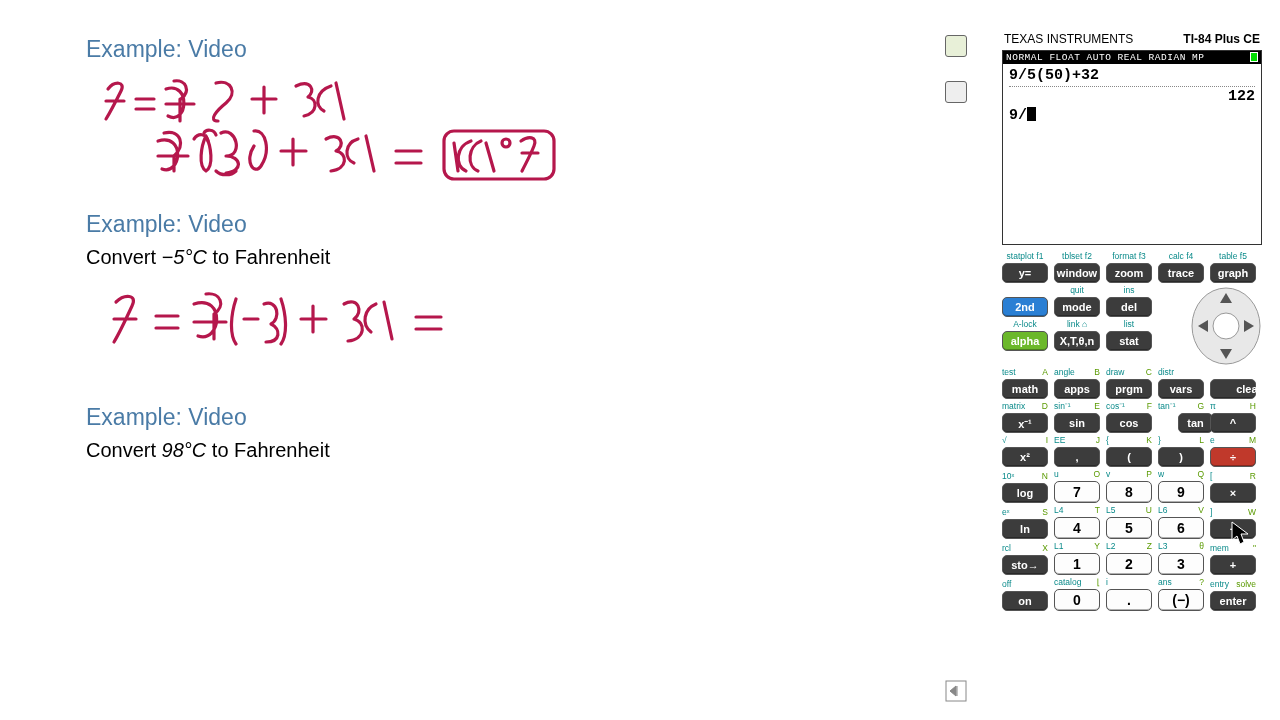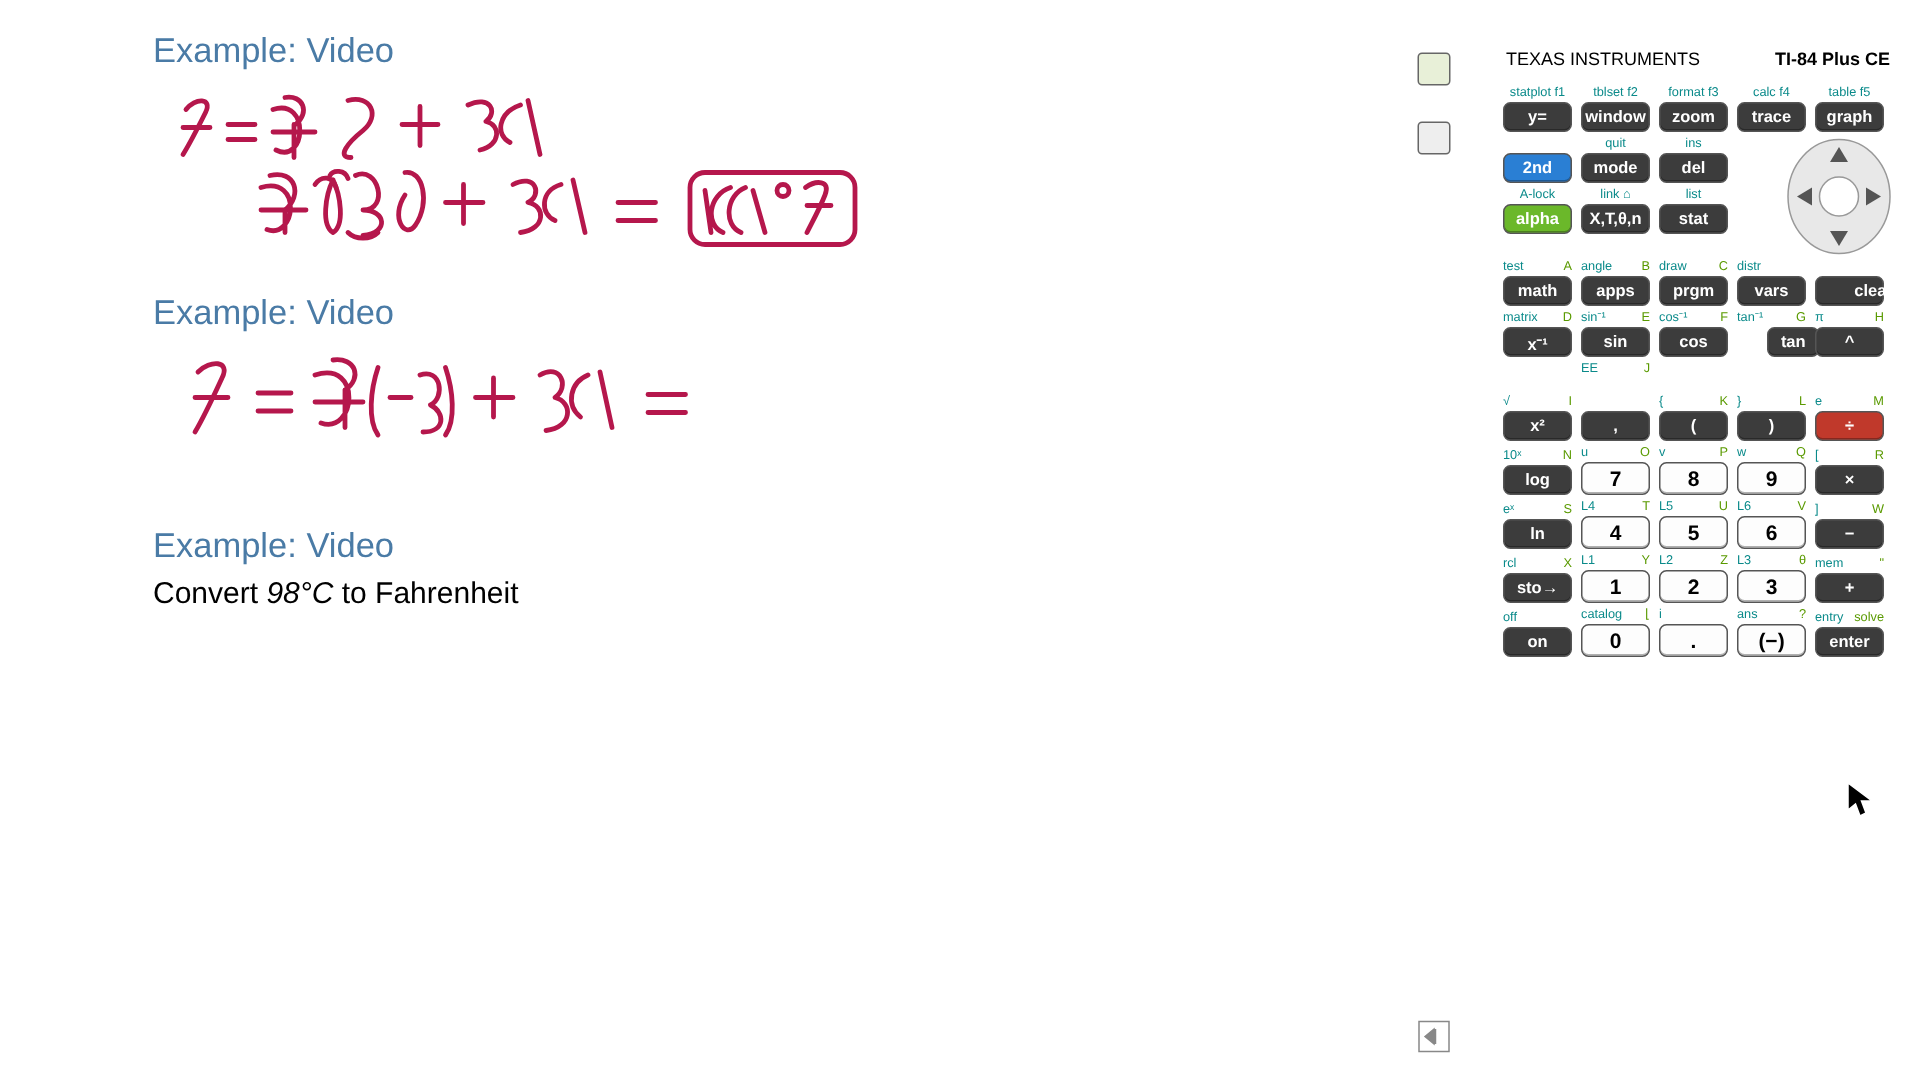--- a/index.html
+++ b/index.html
@@ -1,17 +1,17 @@
 <!DOCTYPE html>
 <html><head>
 <meta charset="utf-8">
 <style>
   * { box-sizing: border-box; margin: 0; padding: 0; }
   body { width: 1280px; height: 720px; background: #fff; font-family: Arial, sans-serif; position: relative; overflow: hidden; }
-  .doc { position: absolute; left: 16px; top: 0; width: 940px; height: 720px; padding: 20px 0 0 86px; }
+  .doc { position: absolute; left: 0; top: 0; width: 940px; height: 720px; padding: 36px 0 0 86px; }
   .example-title { color: #4a7ba6; font-size: 23px; font-weight: 400; margin-bottom: 8px; }
   .prompt { font-size: 20px; color: #000; margin-bottom: 15px; }
   .deg { position: relative; font-style: italic; }
   .hand { height: 120px; position: relative; margin-bottom: 10px; }
   .hand svg { position: absolute; left: 0; top: 0; }
   .block2 { margin-top: 20px; }
   .block3 { margin-top: 30px; }
   .side-icons { position: absolute; left: 945px; top: 35px; display:flex; flex-direction:column; gap:24px; }
   .side-ic { width:22px; height:22px; border:1px solid #666; border-radius:3px; background: #e8f0d8; }
   .side-ic2 { background:#eee; }
@@ -79,20 +79,23 @@
           <path d="M368 72 L372 100 M385 70 C370 75 368 95 380 100 M395 70 C382 75 380 95 392 100 M400 72 L408 100"></path>
           <circle cx="420" cy="72" r="4"></circle>
           <path d="M435 70 C442 65 452 65 448 75 C444 85 440 92 436 100 M436 82 L452 82"></path>
         </g>
       </svg>
     </div>
   </div>
 
   <div class="block2">
     <div class="example-title">Example: Video</div>
+    <div class="prompt">
+      <span>Convert </span><span class="deg">−5°C</span><span> to Fahrenheit</span>
+    </div>
     <div class="hand" style="height:90px">
       <svg width="400" height="90" viewBox="0 0 400 90">
         <g stroke="#b5174c" stroke-width="3.2" fill="none" stroke-linecap="round" stroke-linejoin="round">
           <path d="M30 18 C38 10 52 10 46 22 C40 35 34 48 28 58 M28 35 L50 35"></path>
           <path d="M70 32 L92 32 M70 44 L92 44"></path>
           <path d="M120 10 C135 8 140 22 128 30 M128 30 L128 55 M108 20 C140 10 135 60 112 52"></path>
           <path d="M108 38 L140 38"></path>
           <path d="M150 15 C145 30 143 50 150 60 M195 15 C200 30 202 50 195 60"></path>
           <path d="M158 35 L172 35"></path>
           <path d="M178 20 C192 15 195 35 185 40 C195 45 195 58 180 58"></path>
@@ -121,20 +124,31 @@
       <rect x="1" y="1" width="20" height="20" fill="none" stroke="#888"></rect>
       <path d="M5 11 L11 6 L11 16 Z M12 6 L12 16" fill="#888" stroke="#888"></path>
     </svg>
 </div>
 
 <div class="calc">
   <div class="brand">
     <span class="brand-left">TEXAS INSTRUMENTS</span>
     <span class="brand-right">TI-84 Plus CE</span>
   </div>
+  <div class="screen">
+    <div class="status">
+      <span>NORMAL FLOAT AUTO REAL RADIAN MP</span>
+        <span class="batt"></span>
+    </div>
+    <div class="scr-body">
+      <div class="scr-line1">9/5(50)+32</div>
+      <div class="scr-ans">122</div>
+      <div class="scr-line2"><span>9/</span><span class="cur"></span></div>
+    </div>
+  </div>
 
   <div class="keys">
 
     <div class="row" id="frow">
         <div class="keycol" style="width: 46px;">
           <div class="lab">statplot  f1</div>
           <div class="btn dark" style="width: 46px;">y=</div>
         </div>
         <div class="keycol" style="width: 46px;">
           <div class="lab">tblset  f2</div>
@@ -271,21 +285,21 @@
         </div>
       </div>
     <div class="row" id="r6">
         <div class="keycol" style="width: 46px;">
           <div class="lab2">
             <span style="color: rgb(10, 138, 138);">√</span>
             <span class="yel">I</span>
           </div>
           <div class="btn dark" style="width: 46px;">x²</div>
         </div>
-        <div class="keycol" style="width: 46px; gap: 22px;">
+        <div class="keycol" style="width: 46px;">
           <div class="lab2">
             <span style="color: rgb(10, 138, 138);">EE</span>
             <span class="yel">J</span>
           </div>
           <div class="btn dark" style="width: 46px;">,</div>
         </div>
         <div class="keycol" style="width: 46px;">
           <div class="lab2">
             <span style="color: rgb(10, 138, 138);">{</span>
             <span class="yel">K</span>

